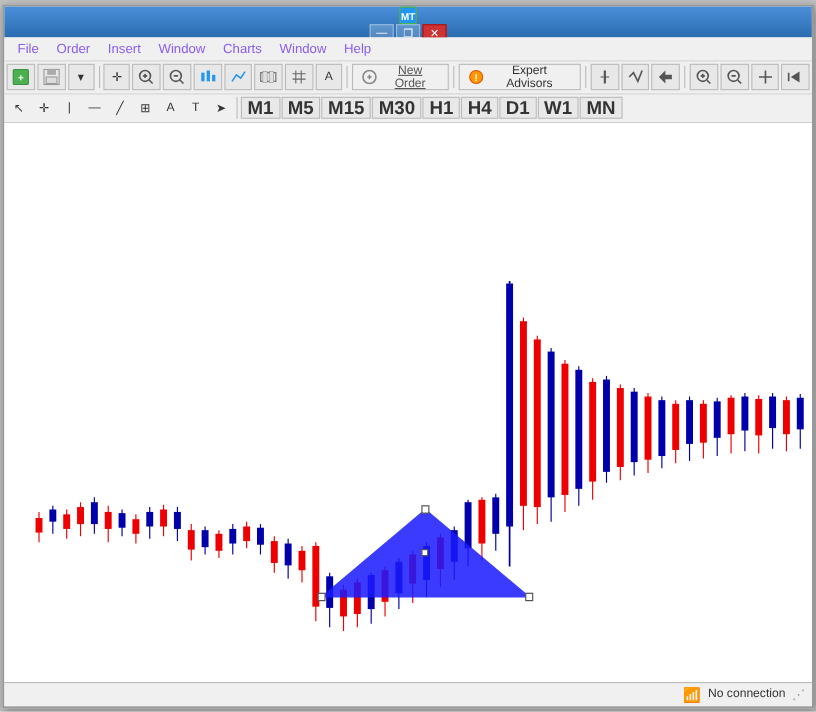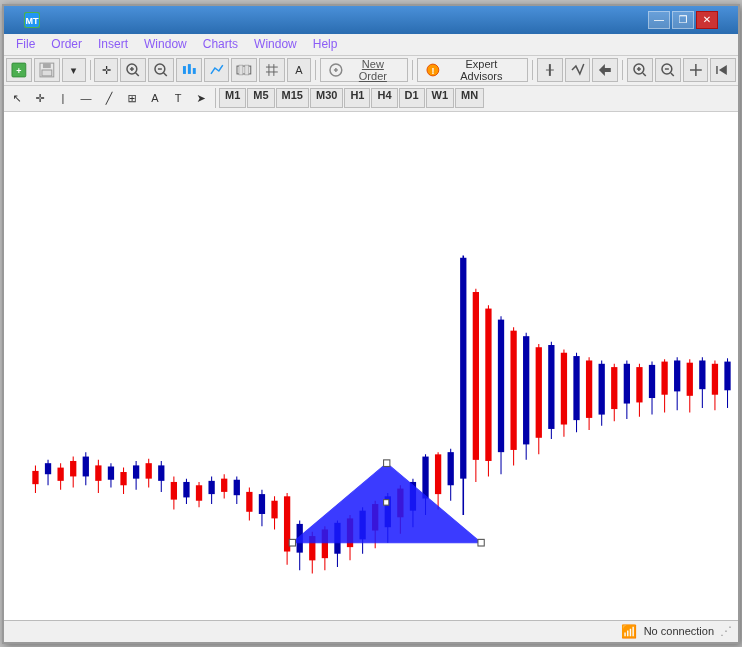--- a/index.html
+++ b/index.html
@@ -23,22 +23,23 @@
       display: flex;
       flex-direction: column;
     }
     
     .title-bar {
       height: 28px;
       background: linear-gradient(to bottom, #4a90d9 0%, #2a6cb0 100%);
       display: flex;
       align-items: center;
       justify-content: space-between;
-      padding: 0 20px;
+      padding: 0 4px;
       flex-shrink: 0;
+      flex-direction: column;
     }
     .title-bar-left {
       display: flex;
       align-items: center;
       gap: 6px;
     }
     .title-bar-icon {
       width: 16px;
       height: 16px;
       background: #4caf50;
@@ -164,21 +165,21 @@
       justify-content: center;
       font-size: 11px;
       color: #333;
     }
     .time-btn {
       height: 20px;
       padding: 0 5px;
       background: #e8e8e8;
       border: 1px solid #bbb;
       cursor: pointer;
-      font-size: 11px;
+      font-size: 17px;
       color: #333;
       font-weight: bold;
     }
     .chart-title {
       position: absolute;
       top: 40px;
       left: 120px;
       font-size: 22px;
       font-weight: bold;
       color: #000;

